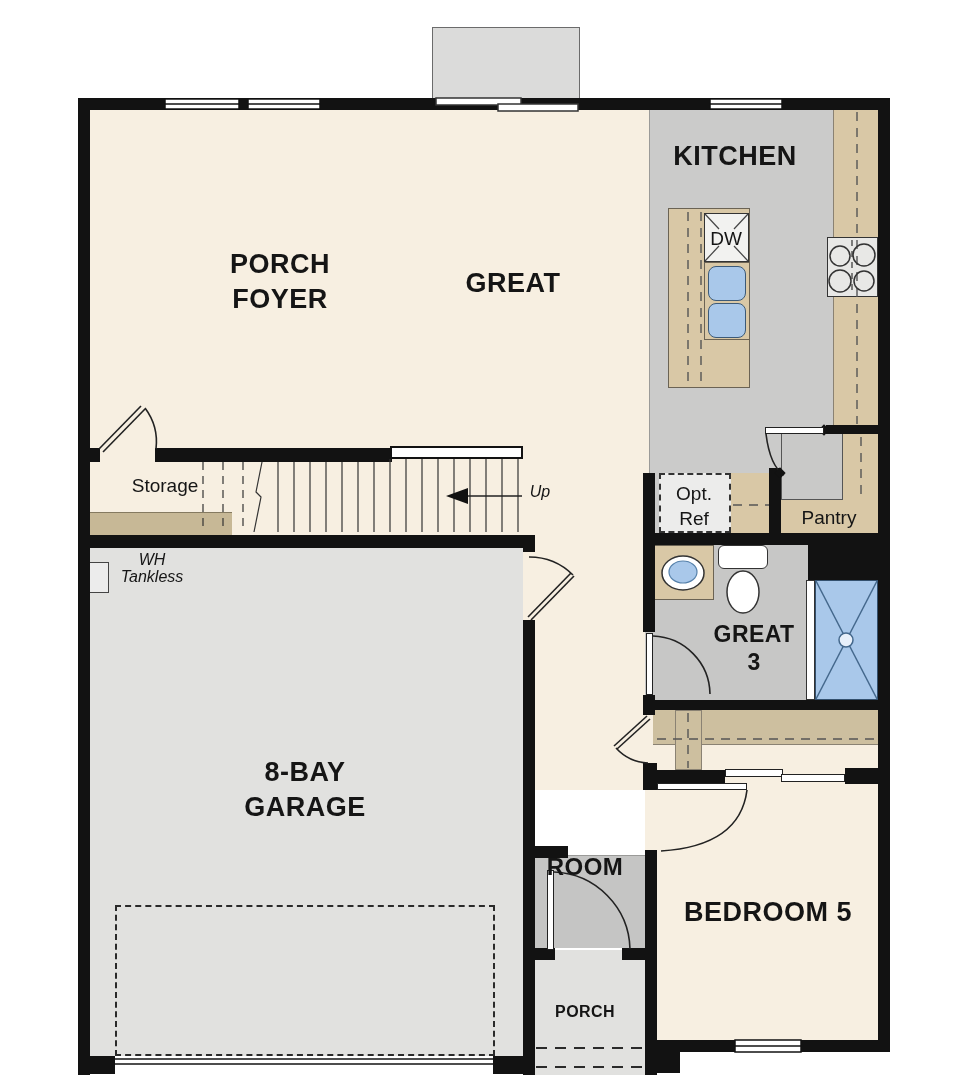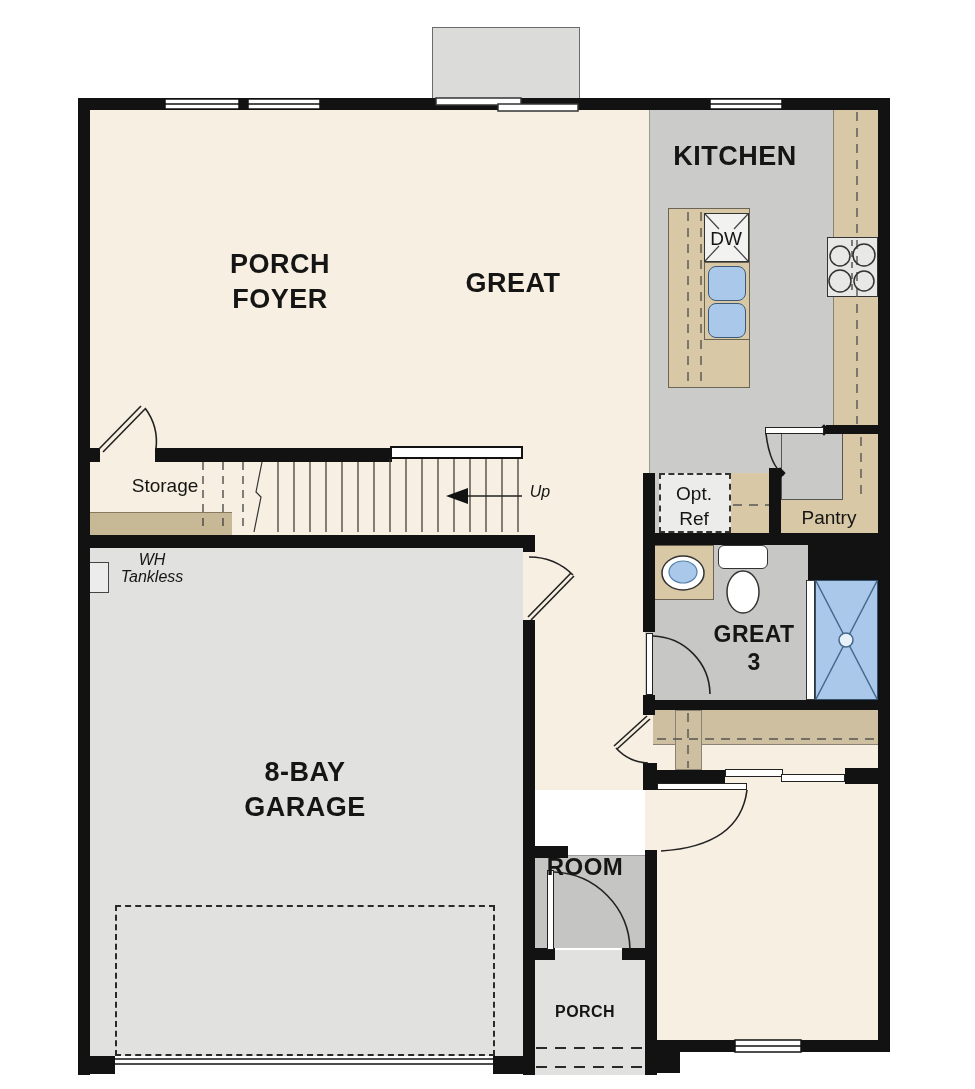--- a/index.html
+++ b/index.html
@@ -203,20 +203,21 @@
       <line x1="536" y1="1067" x2="645" y2="1067"></line>
     </g>
   </svg>
 
   <div class="lbl big" style="left:735px;top:156px;">KITCHEN</div>
   <div class="lbl big" style="left:280px;top:264px;">PORCH</div>
   <div class="lbl big" style="left:280px;top:299px;">FOYER</div>
   <div class="lbl big" style="left:513px;top:283px;font-size:27px;">GREAT</div>
   <div class="lbl big" style="left:305px;top:772px;">8-BAY</div>
   <div class="lbl big" style="left:305px;top:807px;">GARAGE</div>
+  <div class="lbl big" style="left:768px;top:912px;">BEDROOM 5</div>
   <div class="lbl mid" style="left:754px;top:634px;">GREAT</div>
   <div class="lbl mid" style="left:754px;top:662px;">3</div>
   <div class="lbl mid" style="left:585px;top:867px;font-size:24px;">ROOM</div>
   <div class="lbl mid" style="left:585px;top:1012px;font-size:16px;">PORCH</div>
   <div class="lbl sm" style="left:829px;top:518px;">Pantry</div>
   <div class="lbl sm" style="left:165px;top:486px;">Storage</div>
   <div class="lbl sm" style="left:694px;top:494px;">Opt.</div>
   <div class="lbl sm" style="left:694px;top:519px;">Ref</div>
   <div class="lbl xs" style="left:540px;top:492px;">Up</div>
   <div class="lbl xs" style="left:152px;top:570px;margin-top:7px;">Tankless</div>

